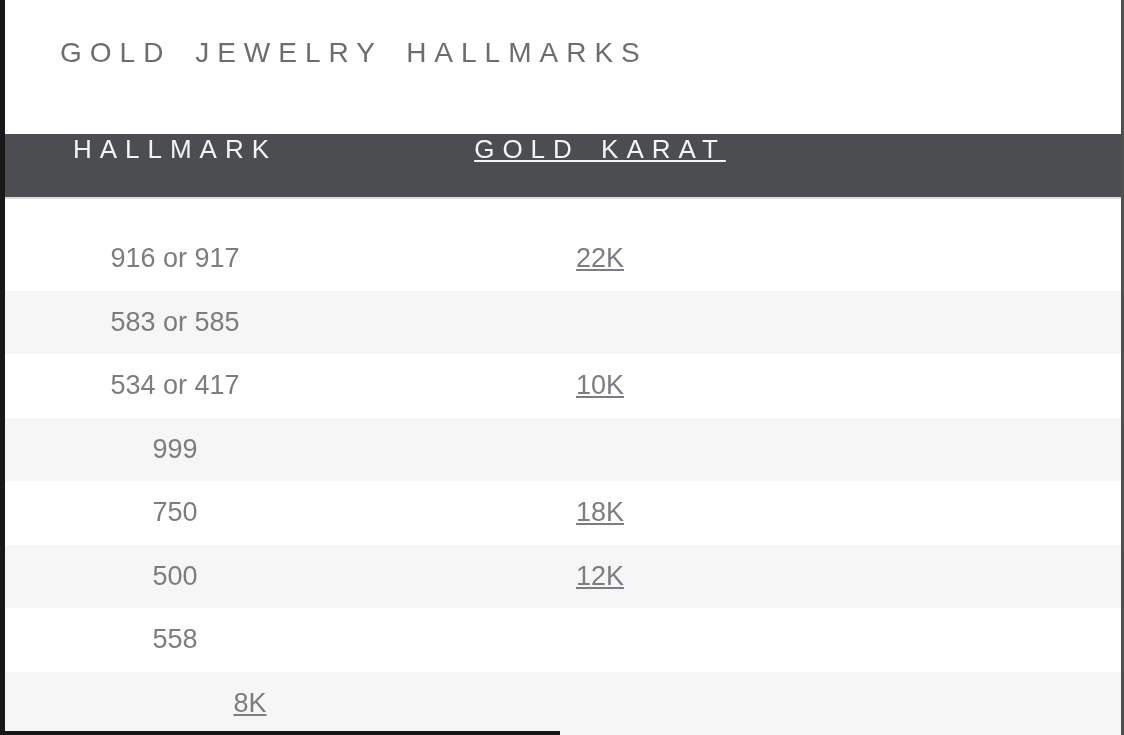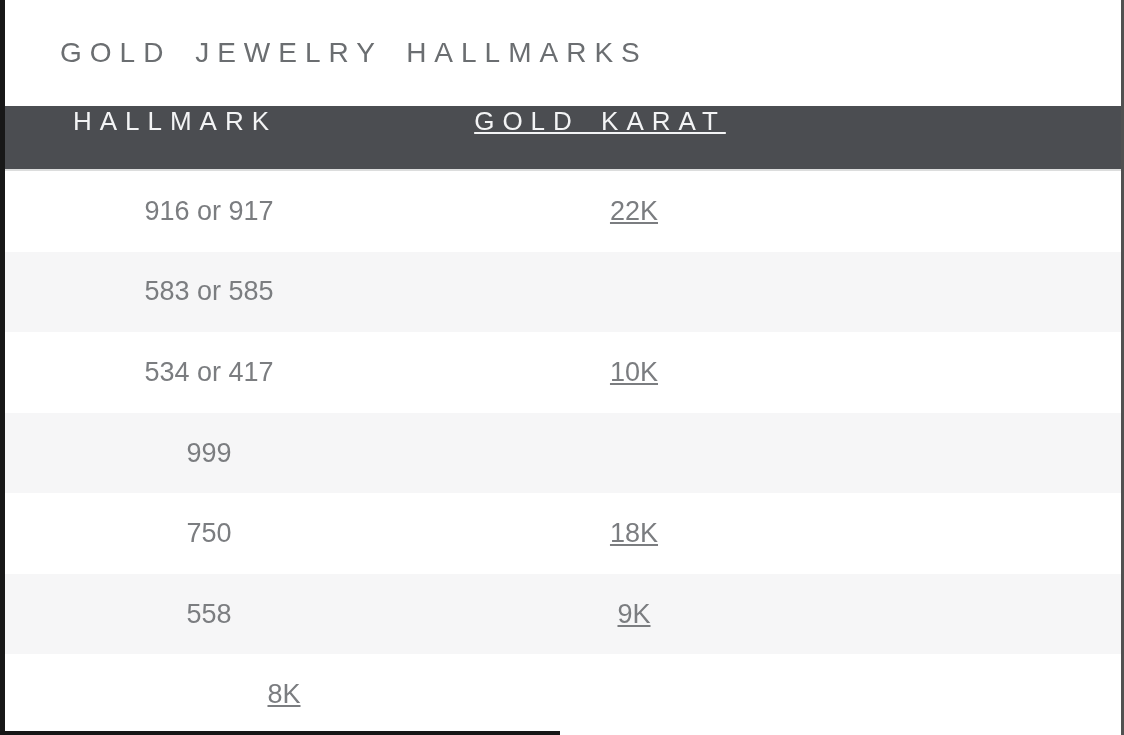--- a/index.html
+++ b/index.html
@@ -10,20 +10,21 @@
     overflow: hidden;
     background: #ffffff;
     font-family: "Liberation Sans", sans-serif;
   }
   .panel {
     position: relative;
     width: 1124px;
     height: 735px;
     display: flex;
     flex-direction: column;
+    gap: 28px;
   }
   
   .border-left {
     position: absolute; left: 0; top: 0;
     width: 5px; height: 100%;
     background: #181818; z-index: 10;
   }
   .border-right {
     position: absolute; right: 0; top: 0;
     width: 3px; height: 100%;
@@ -77,21 +78,20 @@
   .rows {
     flex: 1 1 auto;
     display: flex;
     flex-direction: column;
   }
   .row {
     flex: 1 1 auto;
     display: flex;
     align-items: center;
     background: #ffffff;
-    padding-left: 34px;
   }
   .row:nth-child(even) {
     background: #f6f6f7;
   }
   .row .cell {
     font-size: 27px;
     color: #7b7d80;
     font-weight: 400;
     white-space: nowrap;
   }
@@ -133,22 +133,26 @@
     <div class="row">
       <div class="col1 cell">999</div>
       <div class="colfill"></div>
     </div>
     <div class="row">
       <div class="col1 cell">750</div>
       <div class="col2 cell">18K</div>
       <div class="colfill"></div>
     </div>
     <div class="row">
+      <div class="col1 cell">500</div>
+      <div class="col2 cell">12K</div>
+      <div class="colfill"></div>
+    </div>
+    <div class="row">
       <div class="col1 cell">558</div>
-      <div class="col2 cell">9K</div>
       <div class="colfill"></div>
     </div>
     <div class="row">
       <div class="col2 cell">8K</div>
       <div class="colfill"></div>
     </div>
   </div>
 
 </div>
 

